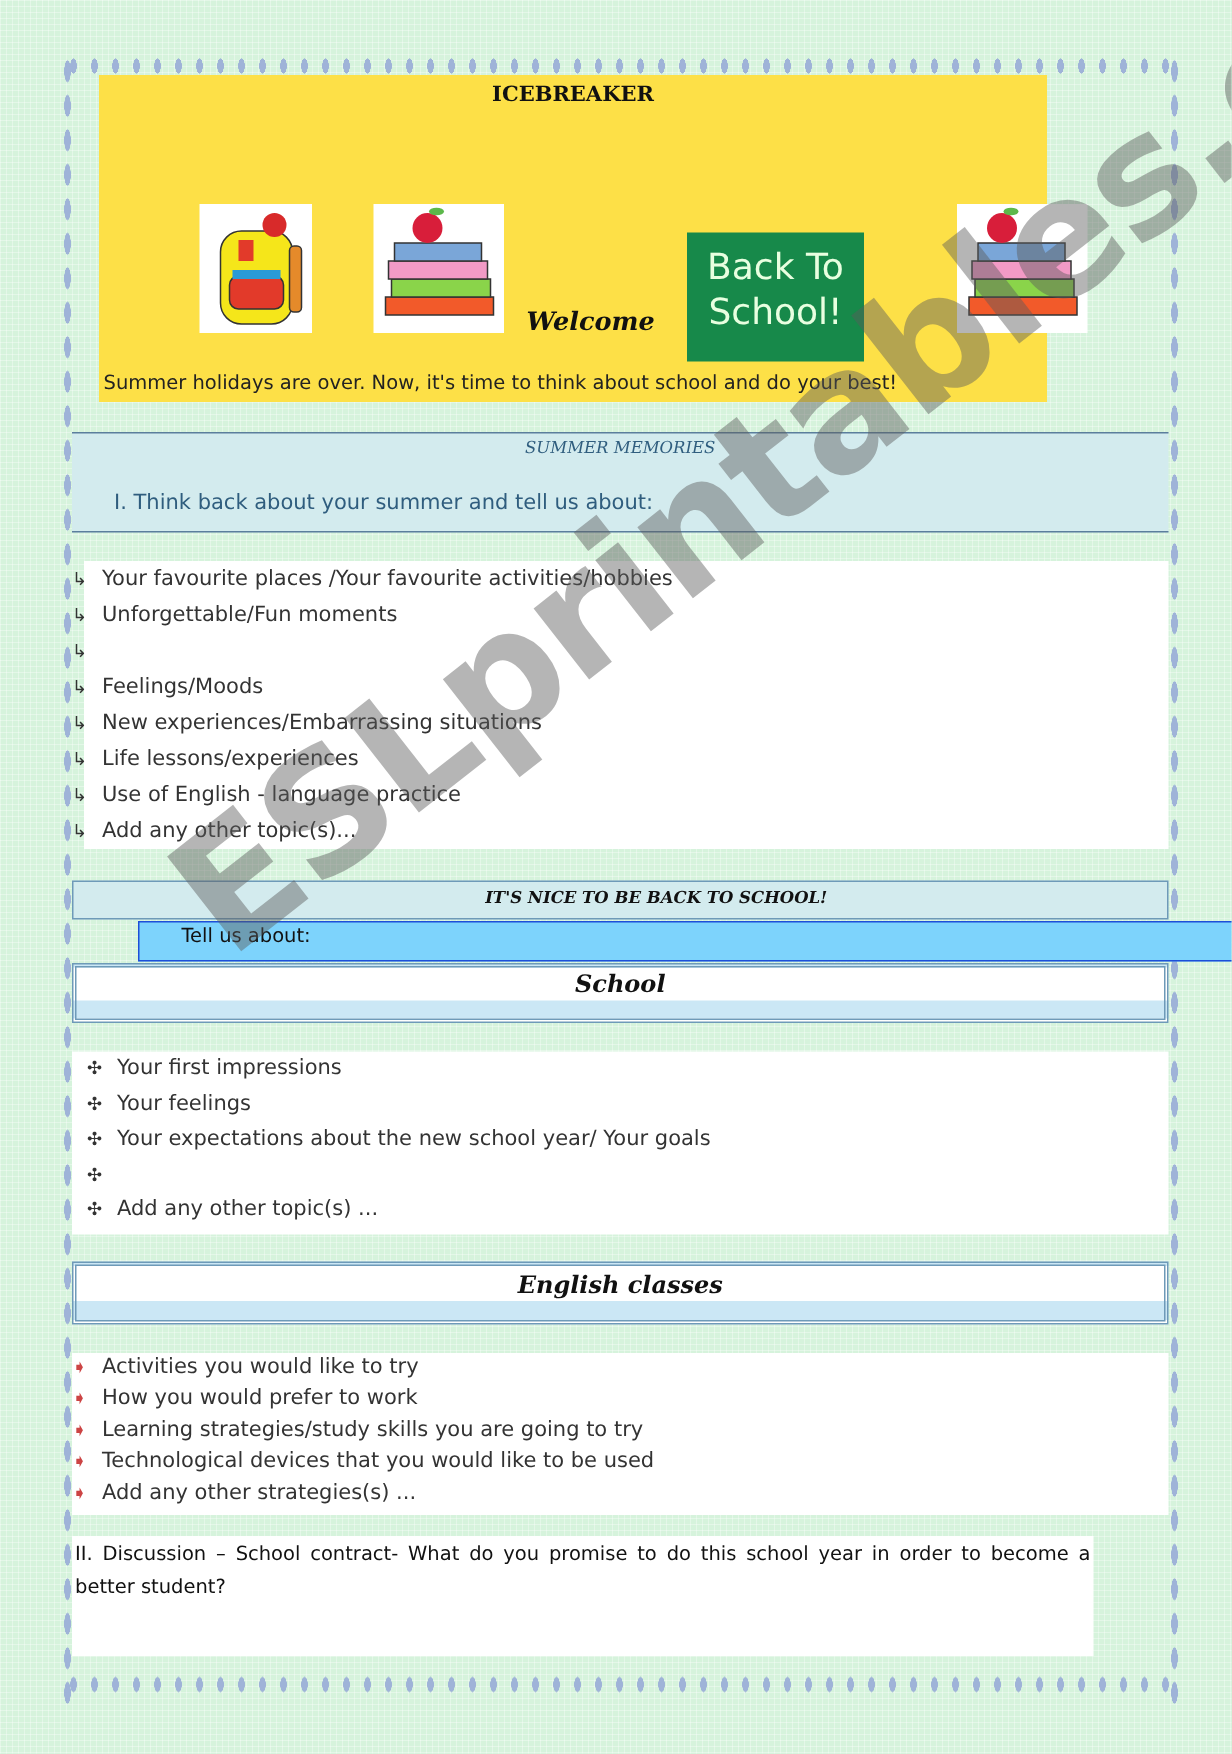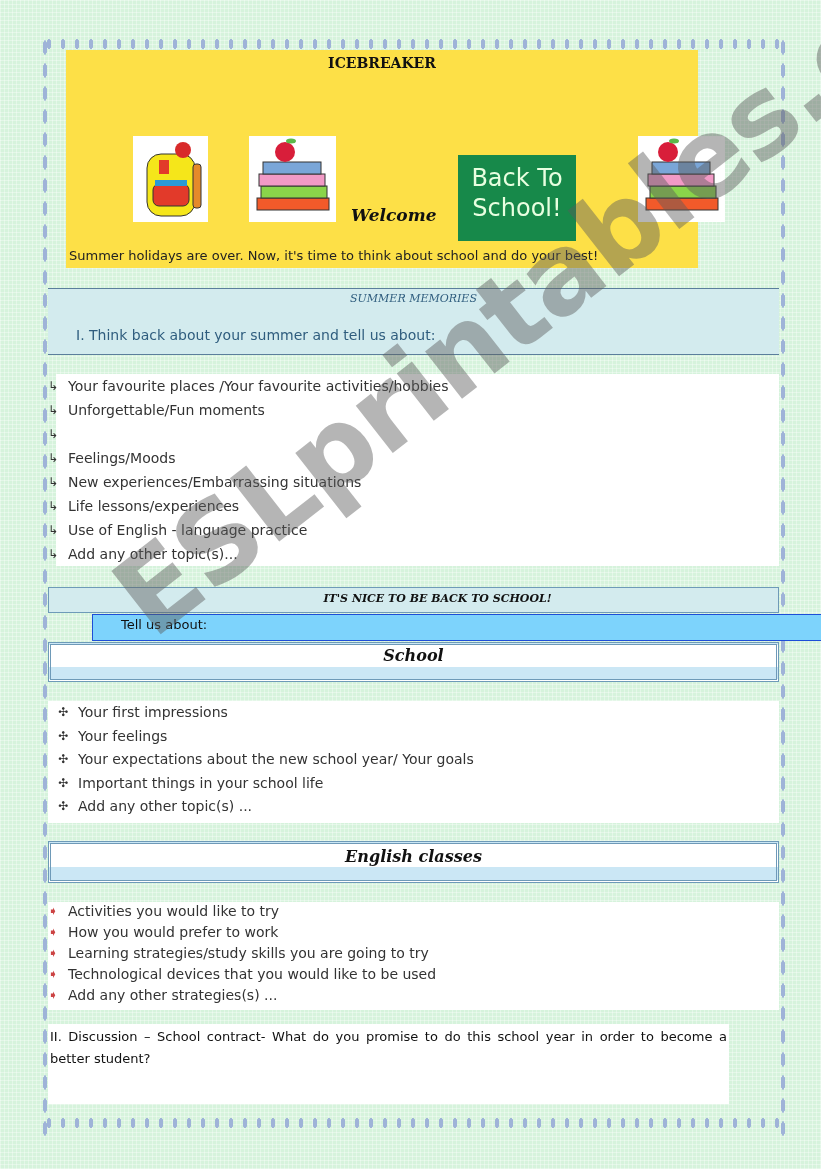--- a/index.html
+++ b/index.html
@@ -133,21 +133,21 @@
 <div class="band band-tell">
   <div class="t">Tell us about:</div>
 </div>
 
 <div class="subhead sub-school">School</div>
 
 <div class="list list-school">
   <div class="li"><span class="bullet">✣</span><span>Your first impressions</span></div>
   <div class="li"><span class="bullet">✣</span><span>Your feelings</span></div>
   <div class="li"><span class="bullet">✣</span><span>Your expectations about the new school year/ Your goals</span></div>
-  <div class="li"><span class="bullet">✣</span><span>Important things in your school life</span></div>
+  <div class="li"><span class="bullet">✣</span></div>
   <div class="li"><span class="bullet">✣</span><span>Add any other topic(s) ...</span></div>
 </div>
 
 <div class="subhead sub-english">English classes</div>
 
 <div class="list list-english">
   <div class="li"><span class="bullet">➧</span><span>Activities you would like to try</span></div>
   <div class="li"><span class="bullet">➧</span><span>How you would prefer to work</span></div>
   <div class="li"><span class="bullet">➧</span><span>Learning strategies/study skills you are going to try</span></div>
   <div class="li"><span class="bullet">➧</span><span>Technological devices that you would like to be used</span></div>

